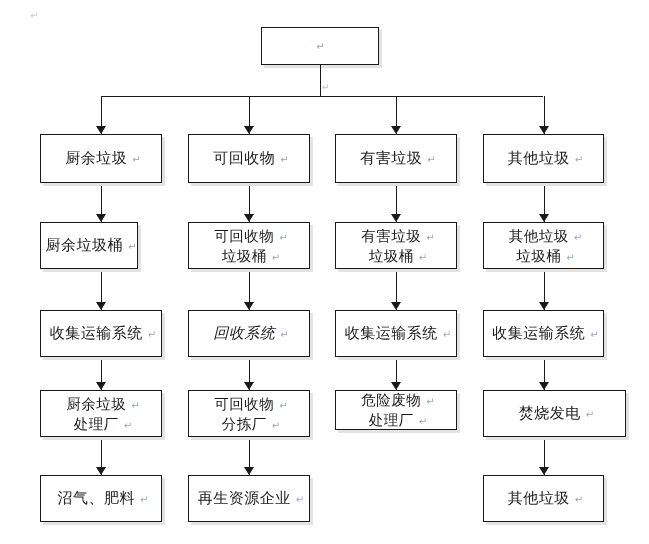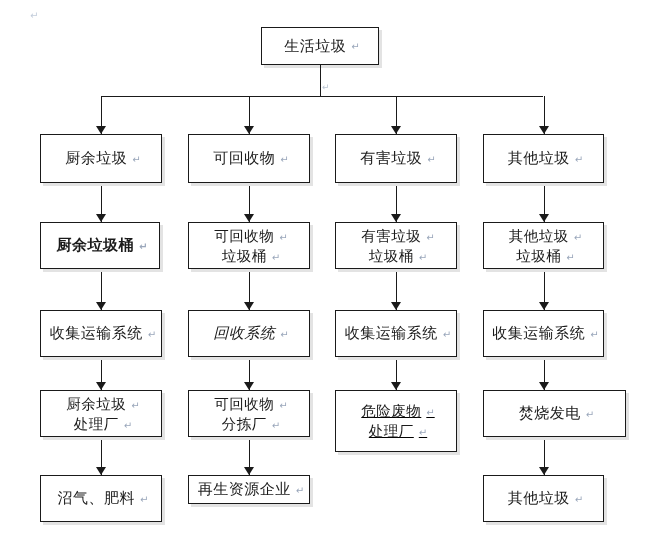--- a/index.html
+++ b/index.html
@@ -83,21 +83,20 @@
   }
 </style>
 </head>
 <body>
 
 <div id="canvas">
 
   <span class="stray-mark" style="left:30px; top:10px;">↵</span>
 
   <div class="node" id="node-root" style="left: 261px; top: 27px; width: 118px; height: 38px;">
-    <span class="label">生活垃圾</span>
       <span class="pilcrow">↵</span>
   </div>
 
   <span class="bus-mark" id="bus-mark" style="left: 322px; top: 82px;">↵</span>
 
   <div id="edges">
       <div class="vline" style="left: 320px; top: 65px; height: 31px;"></div>
       <div class="hline" style="left: 101px; top: 96px; width: 442px;"></div>
       <div class="vline" style="left: 101px; top: 96px; height: 38px;"></div>
       <div class="arrowhead" style="left: 96px; top: 126px;"></div>
@@ -137,21 +136,21 @@
       <div class="arrowhead" style="left: 539px; top: 382px;"></div>
       <div class="vline" style="left: 544px; top: 437px; height: 38px;"></div>
       <div class="arrowhead" style="left: 539px; top: 467px;"></div>
     </div>
   <div id="nodes">
       <div class="node" style="left: 40px; top: 134px; width: 122px; height: 49px;">
         <div>
           <div style="white-space: nowrap;"><span class="label">厨余垃圾</span><span class="pilcrow">↵</span></div>
         </div>
       </div>
-      <div class="node" style="left: 40px; top: 222px; width: 120px; height: 47px; font-weight: bold;">
+      <div class="node" style="left: 40px; top: 222px; width: 98px; height: 47px;">
         <div>
           <div style="white-space: nowrap;"><span class="label">厨余垃圾桶</span><span class="pilcrow">↵</span></div>
         </div>
       </div>
       <div class="node" style="left: 40px; top: 310px; width: 122px; height: 47px;">
         <div>
           <div style="white-space: nowrap;"><span class="label">收集运输系统</span><span class="pilcrow">↵</span></div>
         </div>
       </div>
       <div class="node two-line" style="left: 40px; top: 390px; width: 122px; height: 47px;">
@@ -180,42 +179,42 @@
         <div>
           <div style="white-space: nowrap; font-style: italic;"><span class="label">回收系统</span><span class="pilcrow">↵</span></div>
         </div>
       </div>
       <div class="node two-line" style="left: 188px; top: 390px; width: 122px; height: 47px;">
         <div>
           <div style="white-space: nowrap;"><span class="label">可回收物</span><span class="pilcrow">↵</span></div>
           <div style="white-space: nowrap;"><span class="label">分拣厂</span><span class="pilcrow">↵</span></div>
         </div>
       </div>
-      <div class="node" style="left: 188px; top: 475px; width: 122px; height: 29px;">
+      <div class="node" style="left: 188px; top: 475px; width: 122px; height: 47px;">
         <div>
           <div style="white-space: nowrap;"><span class="label">再生资源企业</span><span class="pilcrow">↵</span></div>
         </div>
       </div>
       <div class="node" style="left: 335px; top: 134px; width: 122px; height: 49px;">
         <div>
           <div style="white-space: nowrap;"><span class="label">有害垃圾</span><span class="pilcrow">↵</span></div>
         </div>
       </div>
       <div class="node two-line" style="left: 335px; top: 222px; width: 122px; height: 47px;">
         <div>
           <div style="white-space: nowrap;"><span class="label">有害垃圾</span><span class="pilcrow">↵</span></div>
           <div style="white-space: nowrap;"><span class="label">垃圾桶</span><span class="pilcrow">↵</span></div>
         </div>
       </div>
       <div class="node" style="left: 335px; top: 310px; width: 122px; height: 47px;">
         <div>
           <div style="white-space: nowrap;"><span class="label">收集运输系统</span><span class="pilcrow">↵</span></div>
         </div>
       </div>
-      <div class="node two-line" style="left: 335px; top: 390px; width: 122px; height: 62px; text-decoration: underline;">
+      <div class="node two-line" style="left: 335px; top: 390px; width: 122px; height: 40px;">
         <div>
           <div style="white-space: nowrap;"><span class="label">危险废物</span><span class="pilcrow">↵</span></div>
           <div style="white-space: nowrap;"><span class="label">处理厂</span><span class="pilcrow">↵</span></div>
         </div>
       </div>
       <div class="node" style="left: 483px; top: 134px; width: 121px; height: 49px;">
         <div>
           <div style="white-space: nowrap;"><span class="label">其他垃圾</span><span class="pilcrow">↵</span></div>
         </div>
       </div>

